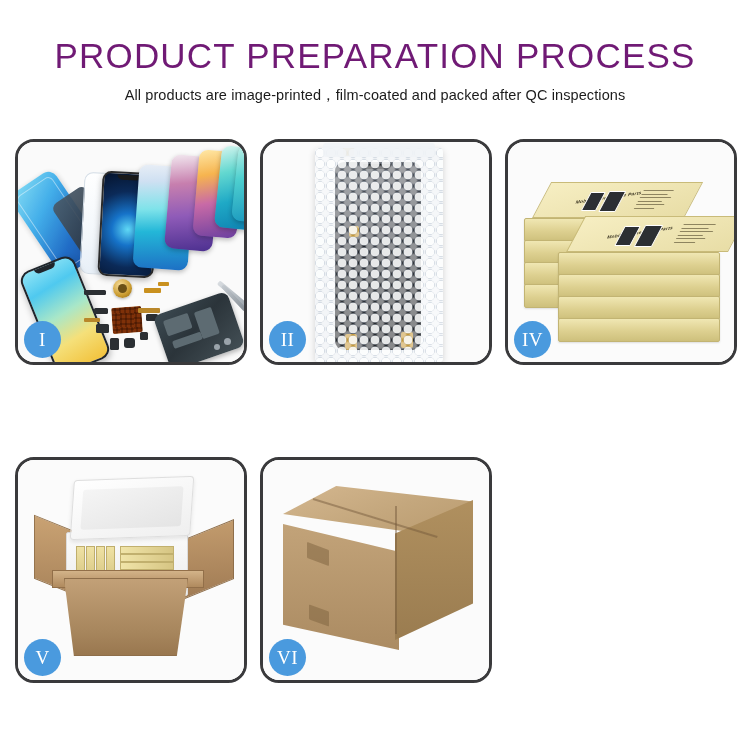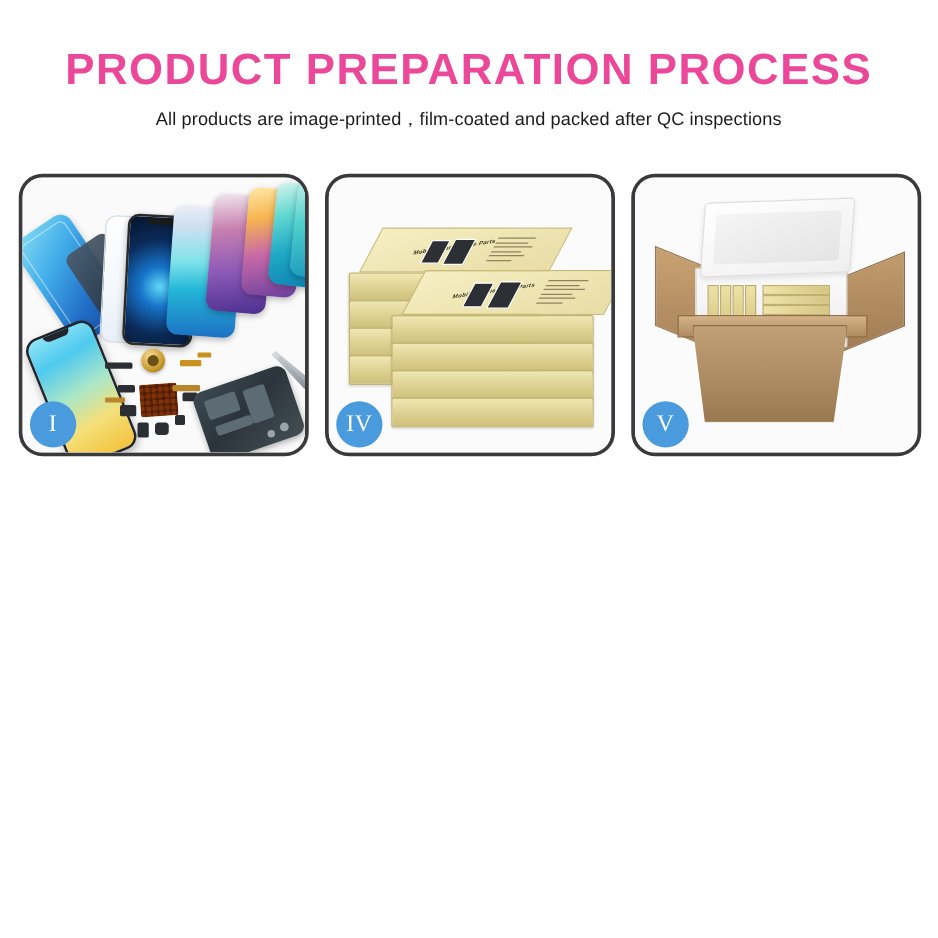--- a/index.html
+++ b/index.html
@@ -6,22 +6,22 @@
   body{
     width:750px;height:750px;background:#ffffff;
     font-family:"Liberation Sans",sans-serif;
     overflow:hidden;position:relative;
   }
   .page{width:750px;height:750px;position:relative;background:#fff;}
 
   
   .header{padding-top:38px;text-align:center;}
   .title{
-    font-size:35px;font-weight:700;letter-spacing:1.2px;
-    color:#ec4899;line-height:1;white-space:nowrap;
+    font-size:35px;font-weight:400;letter-spacing:1.2px;
+    color:#701a75;line-height:1;white-space:nowrap;
   }
   .subtitle{
     margin-top:13px;font-size:14.5px;color:#1b1b1b;
     letter-spacing:.1px;white-space:nowrap;
   }
 
   
   .grid{
     position:absolute;left:15px;top:139px;
     width:722px;display:grid;
@@ -292,20 +292,38 @@
           <i style="left:10px;top:30px;width:30px;height:8px;"></i>
         </div>
         <div class="tweez"></div>
         <div class="tweez2"></div>
         <div class="chip" style="left:206px;top:196px;width:7px;height:7px;border-radius:50%;background:#9aa3aa;"></div>
         <div class="chip" style="left:196px;top:202px;width:6px;height:6px;border-radius:50%;background:#9aa3aa;"></div>
       </div>
       <div class="badge">I</div>
     </div>
 
+    <div class="panel">
+      <div class="stage">
+        <div class="bagWrap">
+          <div class="bag">
+            <div class="inner"></div>
+            <div class="cable"></div>
+            <div class="conn" style="left:30px;top:186px;"></div>
+            <div class="conn" style="left:86px;top:184px;"></div>
+            <div class="conn" style="left:34px;top:78px;width:10px;height:11px;"></div>
+            <div class="conn" style="left:28px;top:-2px;width:11px;height:10px;"></div>
+            <div class="bubbles"></div>
+            <div class="bubbles2"></div>
+          </div>
+          <div class="bagTop"></div>
+        </div>
+      </div>
+      <div class="badge">II</div>
+    </div>
 
 
     <div class="panel">
       <div class="stage">
         <div class="stackWrap">
 
           <div class="sbox" style="left:0px;top:62px;"></div>
           <div class="sbox" style="left:0px;top:84px;"></div>
           <div class="sbox" style="left:0px;top:106px;"></div>
           <div class="sbox" style="left:0px;top:128px;"></div>
@@ -364,15 +382,29 @@
             <div class="ph" style="left:46px;top:34px;"></div>
           </div>
           <div class="cartonRim"></div>
           <div class="cartonF"></div>
           <div class="foamLid"></div>
         </div>
       </div>
       <div class="badge">V</div>
     </div>
 
+    <div class="panel">
+      <div class="stage">
+        <div class="p6">
+          <div class="cTop"></div>
+          <div class="cFront"></div>
+          <div class="cSide"></div>
+          <div class="seam" style="left:30px;top:12px;width:130px;height:2px;transform:rotate(17deg);transform-origin:left;"></div>
+          <div class="tape" style="left:24px;top:60px;width:22px;height:16px;transform:skewY(20deg);"></div>
+          <div class="tape" style="left:26px;top:122px;width:20px;height:15px;transform:skewY(20deg);"></div>
+          <div class="seam" style="left:112px;top:20px;width:2px;height:128px;"></div>
+        </div>
+      </div>
+      <div class="badge">VI</div>
+    </div>
 
   </div>
 </div>
 
 </body></html>

